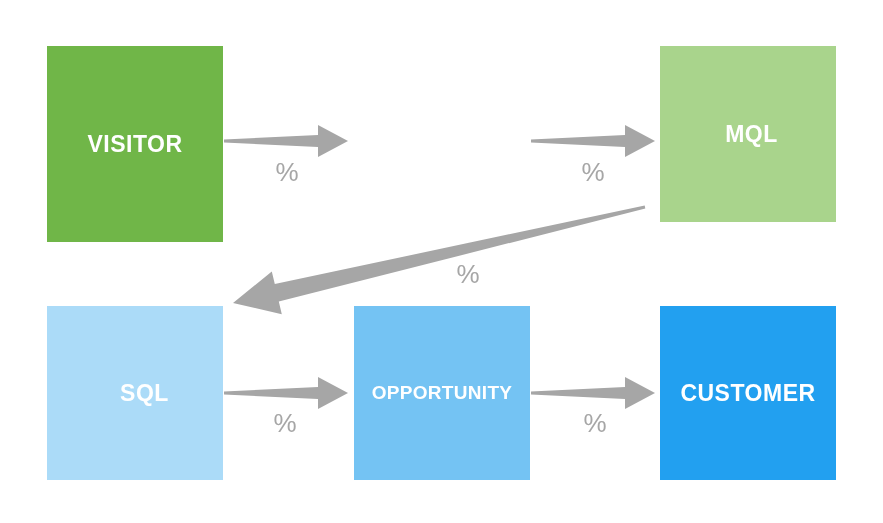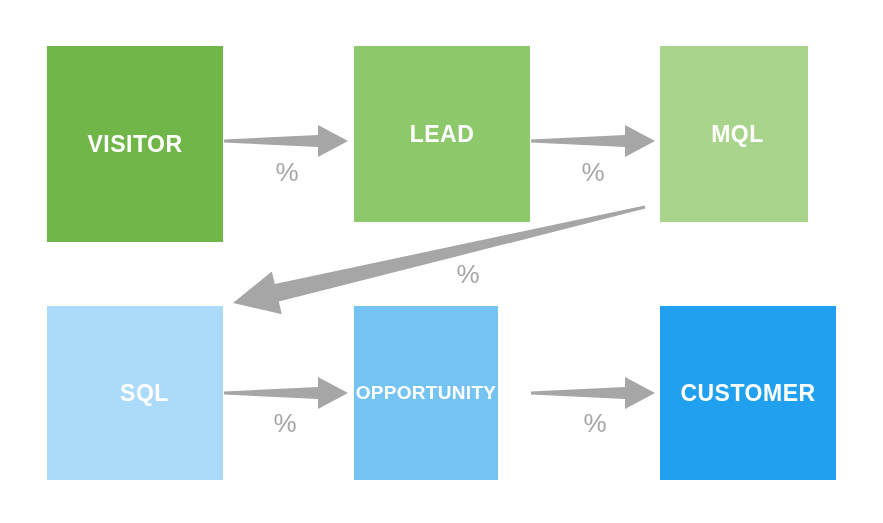--- a/index.html
+++ b/index.html
@@ -29,23 +29,23 @@
     text-align: center;
     user-select: none;
   }
   .node-label.small {
     font-size: 19px;
     letter-spacing: 0.3px;
   }
   
   .pos-visitor     { left: 47px;  top: 46px;  width: 176px; height: 196px; }
   .pos-lead        { left: 354px; top: 46px;  width: 176px; height: 176px; }
-  .pos-mql         { left: 660px; top: 46px;  width: 148px; height: 176px; padding-left: 7px; }
+  .pos-mql         { left: 660px; top: 46px;  width: 176px; height: 176px; padding-left: 7px; }
   .pos-sql         { left: 47px;  top: 306px; width: 176px; height: 174px; padding-left: 19px; }
-  .pos-opportunity { left: 354px; top: 306px; width: 144px; height: 174px; }
+  .pos-opportunity { left: 354px; top: 306px; width: 176px; height: 174px; }
   .pos-customer    { left: 660px; top: 306px; width: 176px; height: 174px; align-items: center; }
 
   .arrows-layer {
     position: absolute;
     left: 0;
     top: 0;
     width: 883px;
     height: 523px;
     pointer-events: none;
   }
@@ -64,23 +64,20 @@
 </style>
 </head>
 <body>
 
 <div class="stage">
 
   <div class="node pos-visitor" style="background: rgb(112, 182, 72);">
     <span class="node-label" style="color: rgb(255, 255, 255);">VISITOR</span>
   </div>
 
-  <div class="node pos-lead" style="background: rgb(141, 201, 107);">
-    <span class="node-label" style="color: rgb(255, 255, 255);">LEAD</span>
-  </div>
 
   <div class="node pos-mql" style="background: rgb(169, 212, 140);">
     <span class="node-label" style="color: rgb(255, 255, 255);">MQL</span>
   </div>
 
   <div class="node pos-sql" style="background: rgb(171, 219, 248);">
     <span class="node-label" style="color: rgb(255, 255, 255);">SQL</span>
   </div>
 
   <div class="node pos-opportunity" style="background: rgb(116, 195, 243);">

